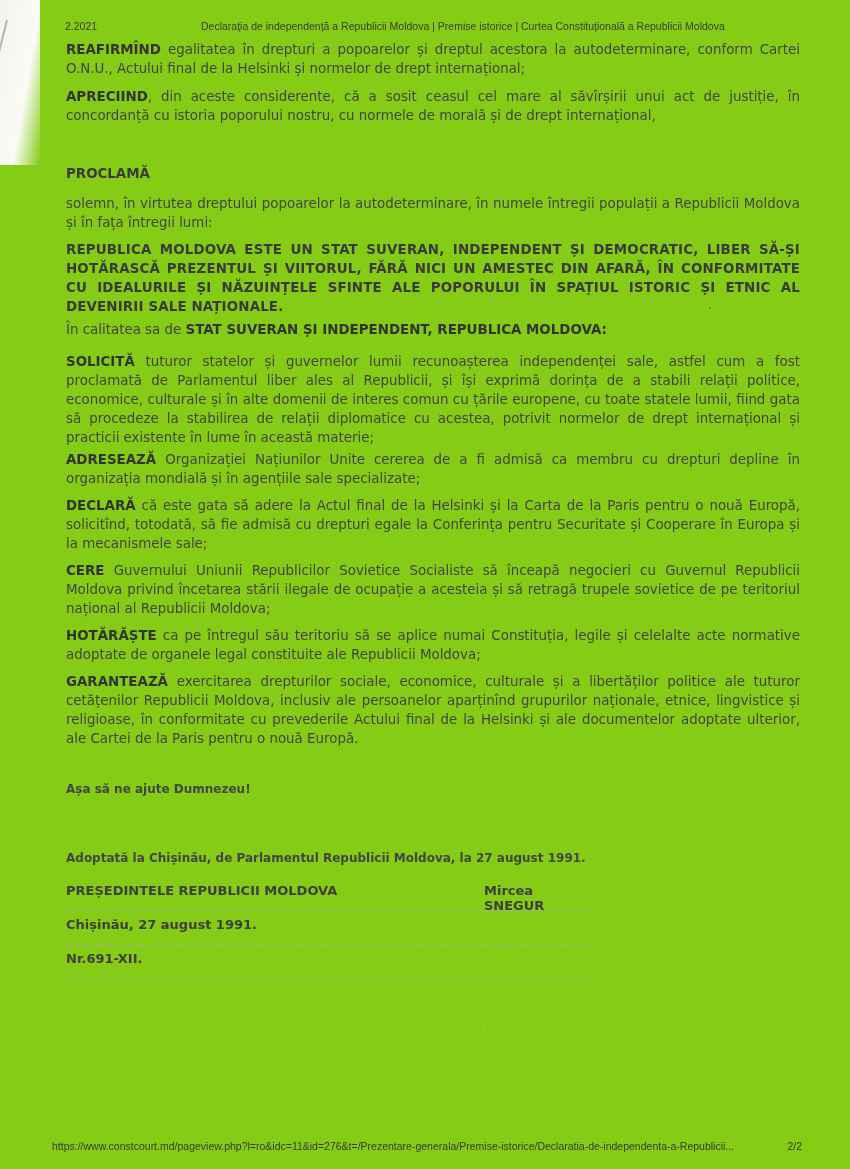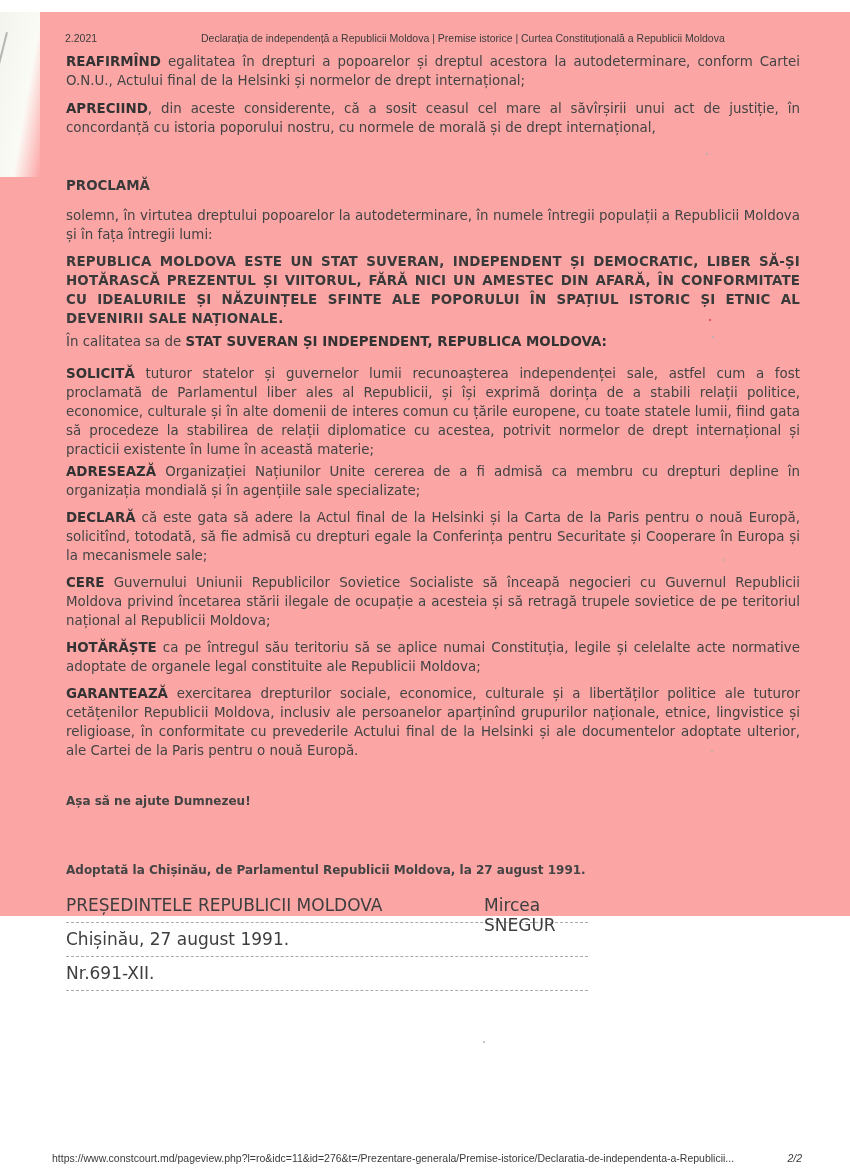--- a/index.html
+++ b/index.html
@@ -1,18 +1,18 @@
 <!DOCTYPE html>
 <html><head>
 <meta charset="utf-8">
 <style>
   html, body { margin: 0; padding: 0; background: #ffffff; }
   body { width: 850px; height: 1169px; position: relative; overflow: hidden;
          font-family: "DejaVu Sans", sans-serif; color: #3a3a3a; }
-  .page { position: absolute; left: 0; top: 12px; width: 850px; height: 904px; background: #fca5a5; }
+  .page { position: absolute; left: 0; top: 0; width: 850px; height: 1169px; background: #84cc16; }
 
   
   .edge-streak { position: absolute; left: 0; top: 0; width: 40px; height: 165px;
     background: linear-gradient(100deg, #f4f4ef 0%, #fbfbf6 60%, rgba(255,255,255,0) 100%); }
   .edge-line { position: absolute; left: 6px; top: 20px; width: 2px; height: 150px; background: #9a9a9a;
     transform: rotate(14deg); transform-origin: top left; opacity: 0.7; }
   .speck { position: absolute; width: 2px; height: 2px; background: #b0b0b0; border-radius: 1px; }
   .speck.red { background: #c44; }
 
   .print-header { position: absolute; top: 20px; left: 65px; right: 40px; font-family: "Liberation Sans", sans-serif;
@@ -35,30 +35,30 @@
   .p-adreseaza { position: absolute; top: 410px; }
   .p-declara { position: absolute; top: 456px; }
   .p-cere { position: absolute; top: 521px; }
   .p-hotaraste { position: absolute; top: 586px; }
   .p-garanteaza { position: absolute; top: 632px; }
 
   .closing { position: absolute; left: 66px; font-weight: bold; font-size: 12px; color: #444; }
   .closing.c1 { top: 782px; }
   .closing.c2 { top: 815px; margin-top: 36px; }
 
-  .sig-table { position: absolute; left: 66px; top: 877px; width: 522px; font-size: 17px; font-weight: normal; color: #3e3e3e; }
+  .sig-table { position: absolute; left: 66px; top: 877px; width: 522px; font-size: 13px; font-weight: bold; color: #3e3e3e; }
   .sig-row { position: relative; height: 33px; border-bottom: 1px dashed #aaa; }
   .sig-row span { position: absolute; top: 6px; }
   .sig-row .right { left: 370px; margin-left: 48px; }
   .sig-row.first span { top: 6px; }
 
   .print-footer { position: absolute; top: 1140px; left: 52px; right: 48px; font-family: "Liberation Sans", sans-serif;
     font-size: 10.5px; color: #3a3a3a; }
   .print-footer .url { position: absolute; left: 0; top: 0; white-space: nowrap; }
-  .print-footer .pages { position: absolute; right: 0; top: 0; font-style: italic; }
+  .print-footer .pages { position: absolute; right: 0; top: 0; }
 </style>
 </head>
 <body>
 
 <div class="page">
   <div class="edge-streak"></div>
   <div class="edge-line"></div>
 
   <div class="print-header">
     <span class="date">2.2021</span>

